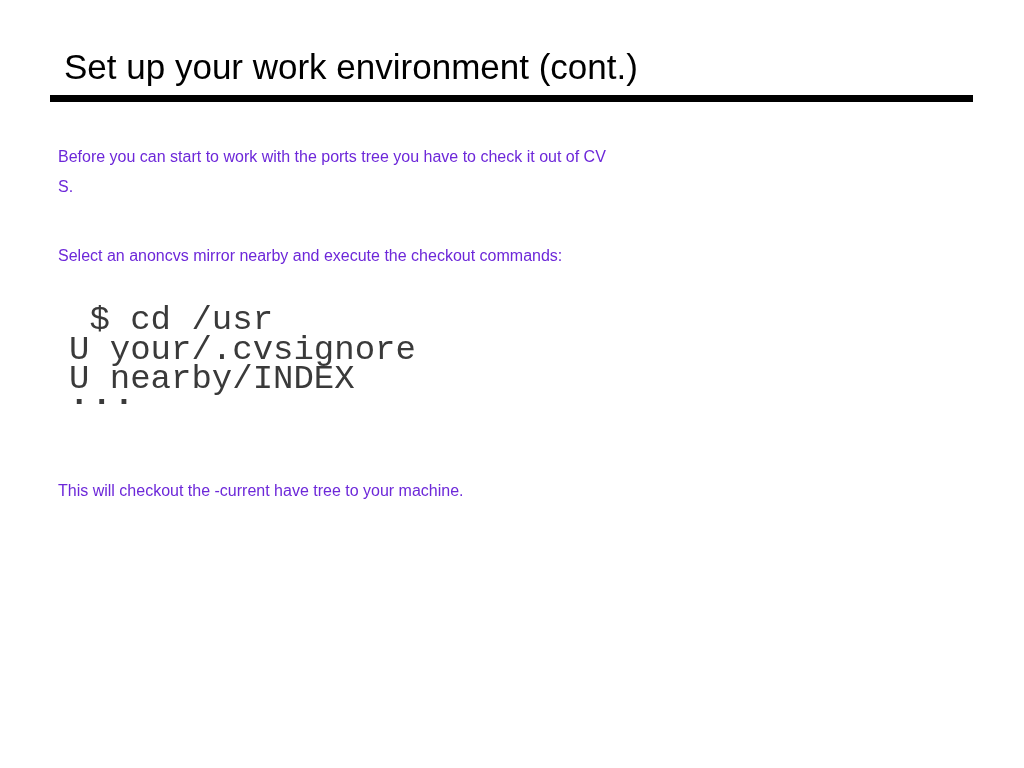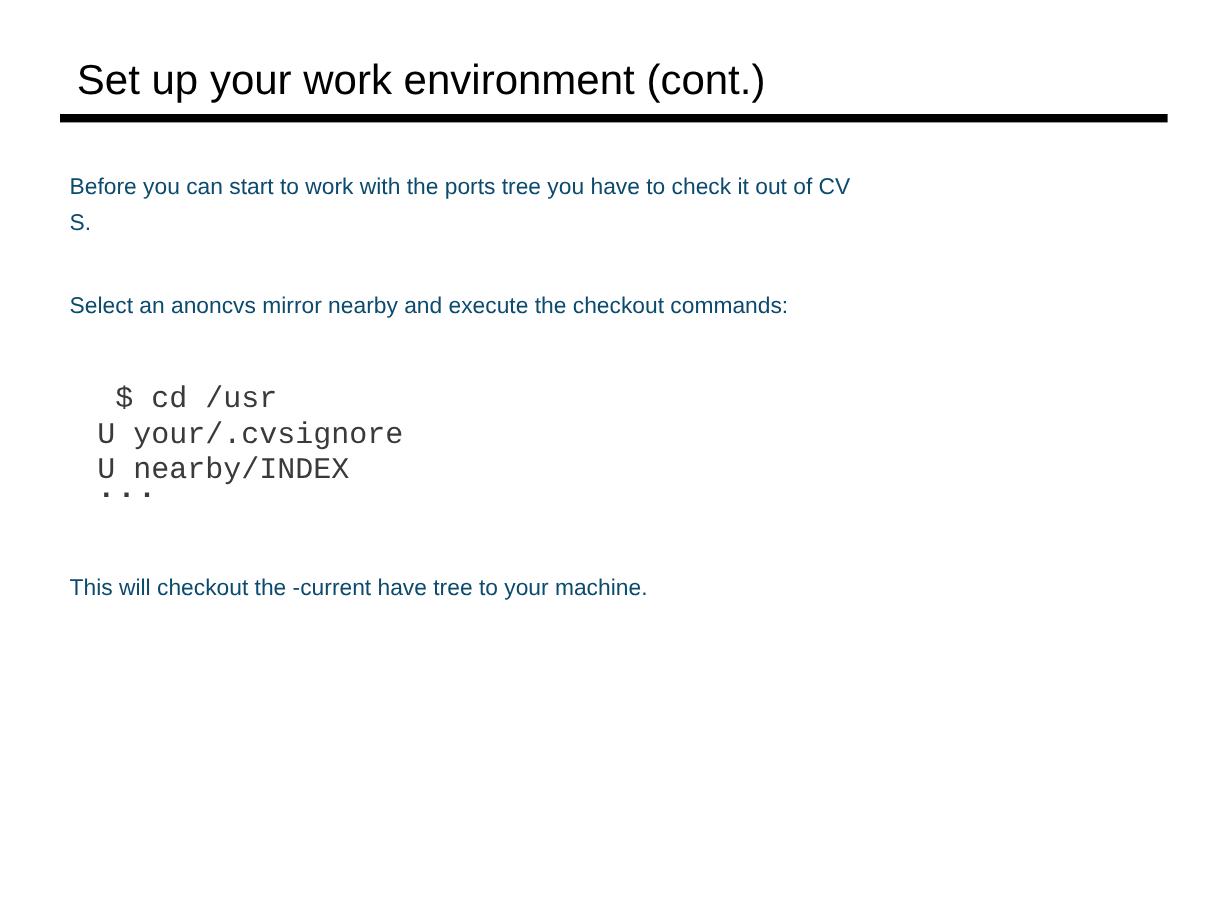--- a/index.html
+++ b/index.html
@@ -31,34 +31,34 @@
     left: 50px;
     top: 95px;
     width: 923px;
     height: 7px;
     background: #000000;
   }
   .para {
     position: absolute;
     left: 58px;
     margin: 0;
-    font-size: 19px;
+    font-size: 16px;
     line-height: 30px;
-    color: #0c4a6e;
+    color: #6d28d9;
   }
   .para-intro   { top: 142px; width: 910px; }
   .para-select  { top: 241px; white-space: nowrap; }
   .para-result  { top: 476px; white-space: nowrap; }
   .terminal {
     position: absolute;
     left: 65px;
     top: 302px;
-    margin: 16px;
+    margin: 4px;
     font-family: "Liberation Mono", "DejaVu Sans Mono", monospace;
-    font-size: 25px;
+    font-size: 34px;
     line-height: 29.5px;
     color: #3a3a3a;
   }
   .terminal .code-line {
     white-space: pre;
   }
   .terminal .code-line-ellipsis {
     margin-top: -14px;
     font-weight: 700;
     letter-spacing: 2px;

